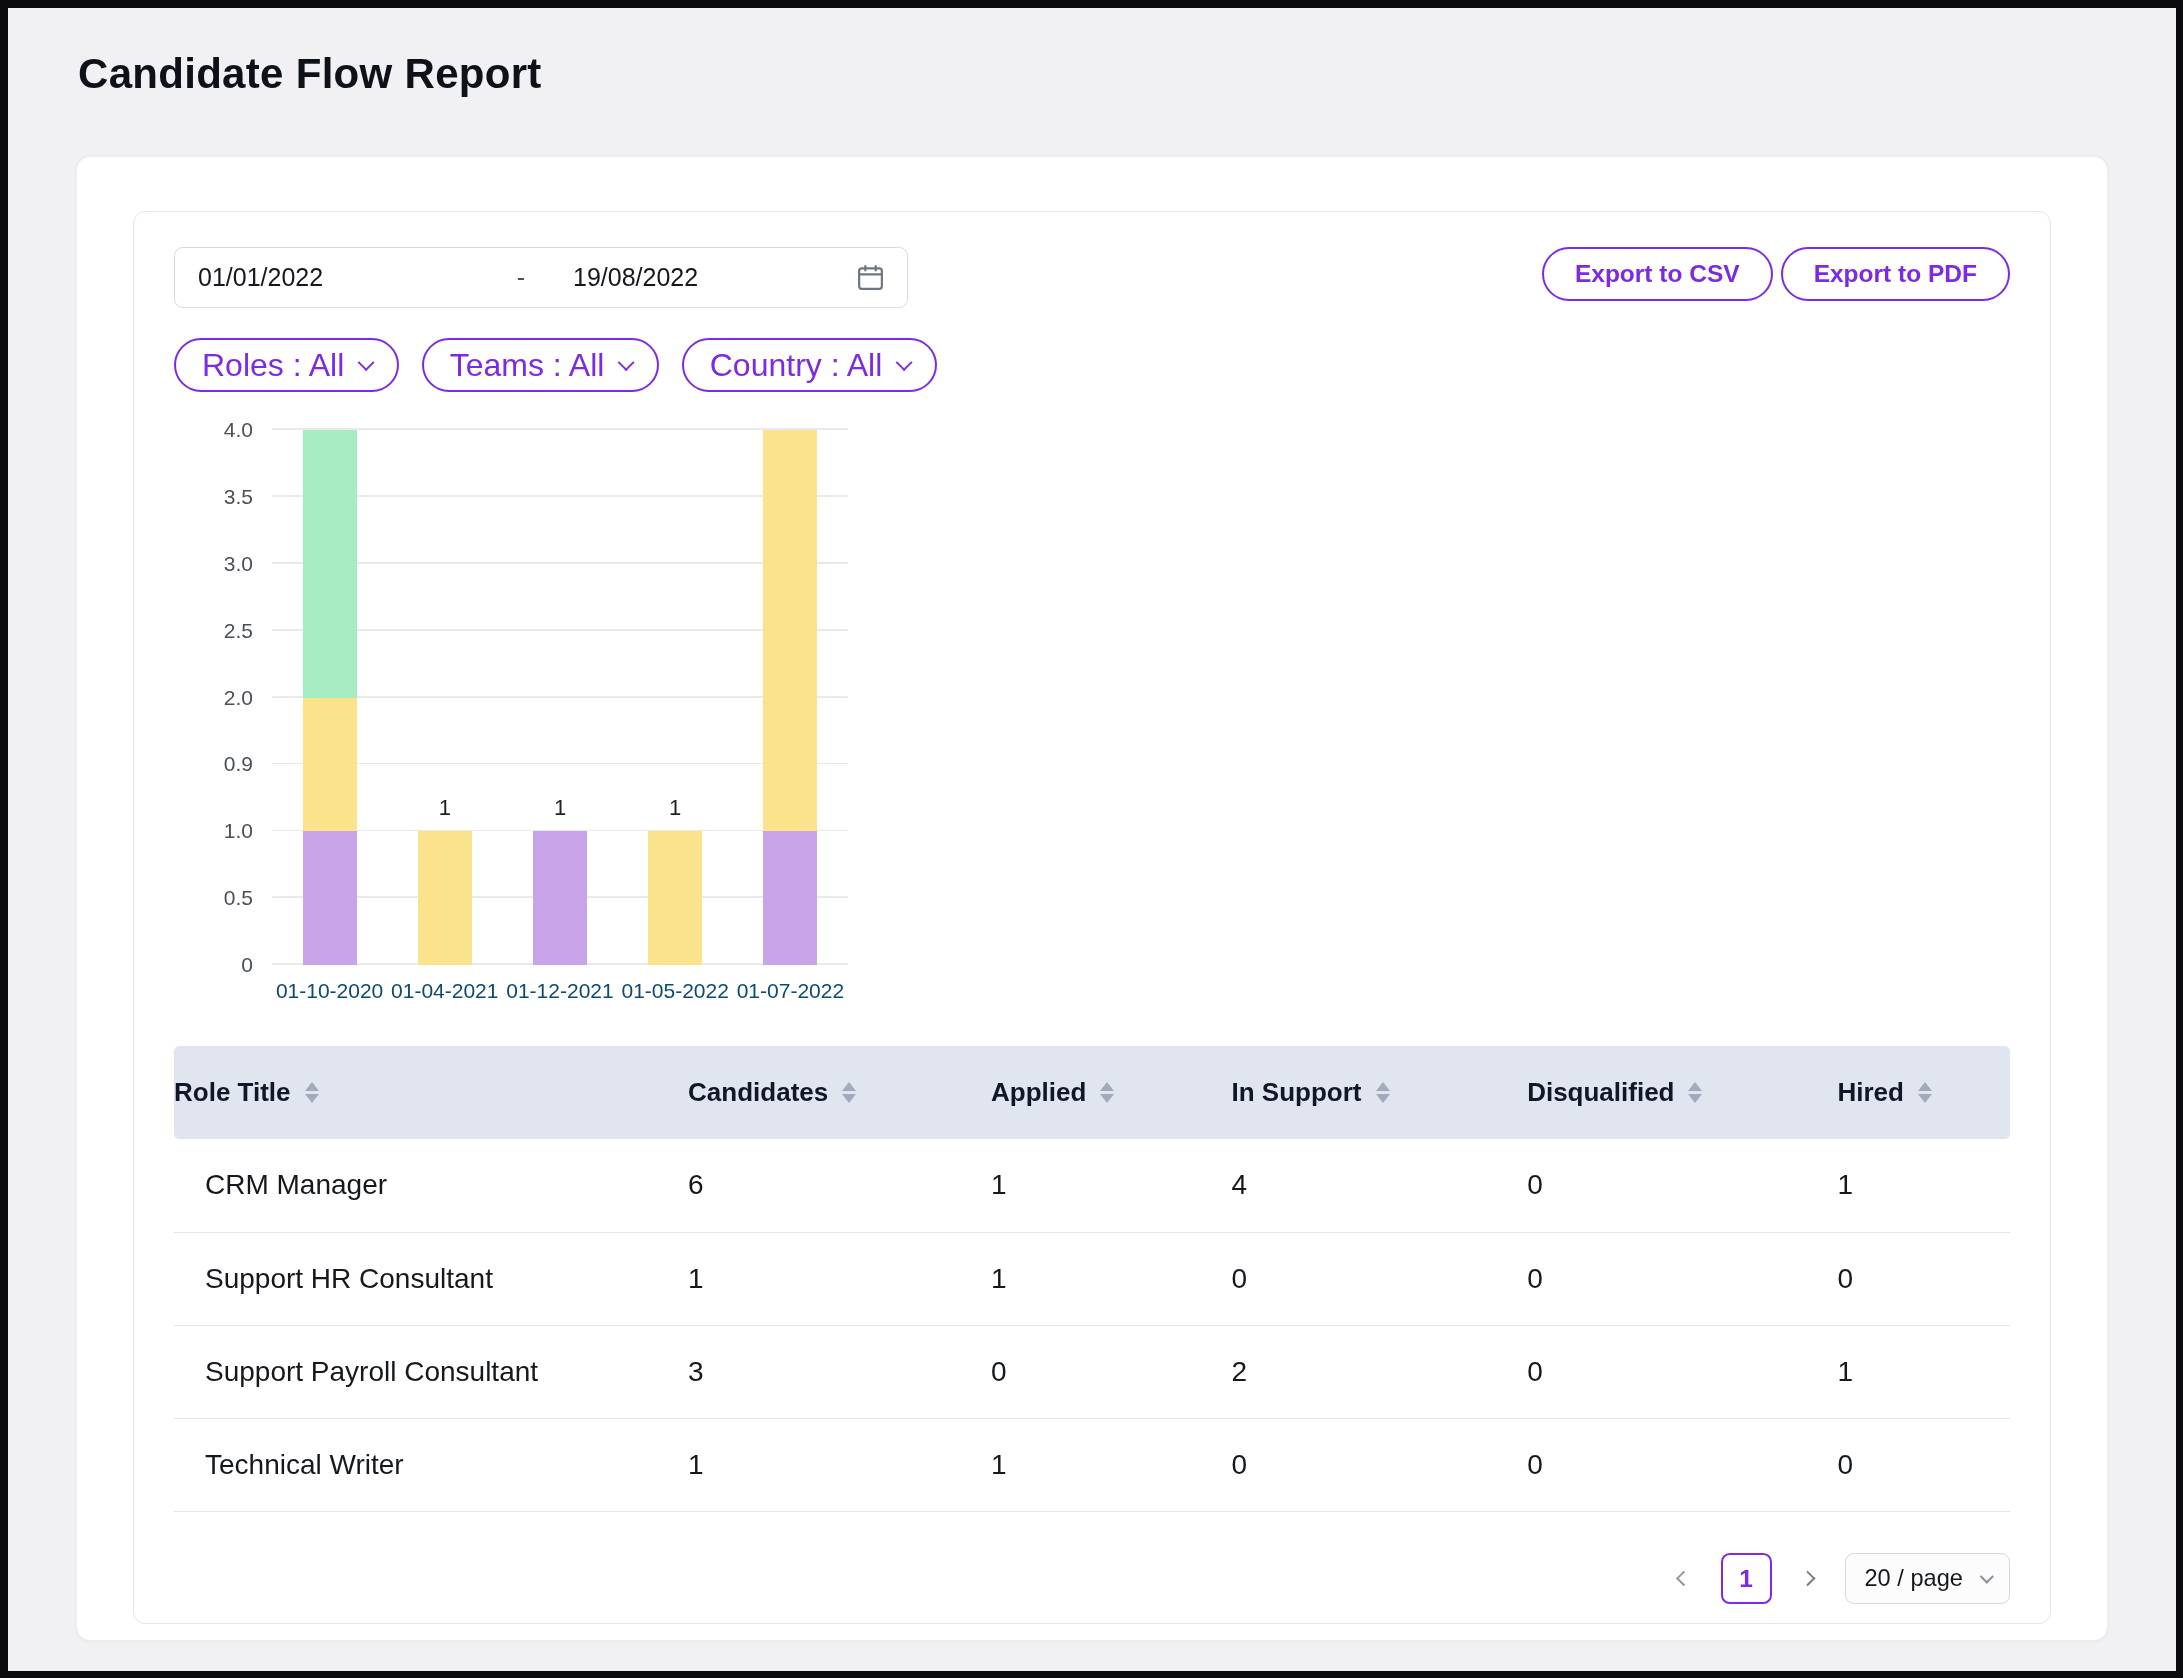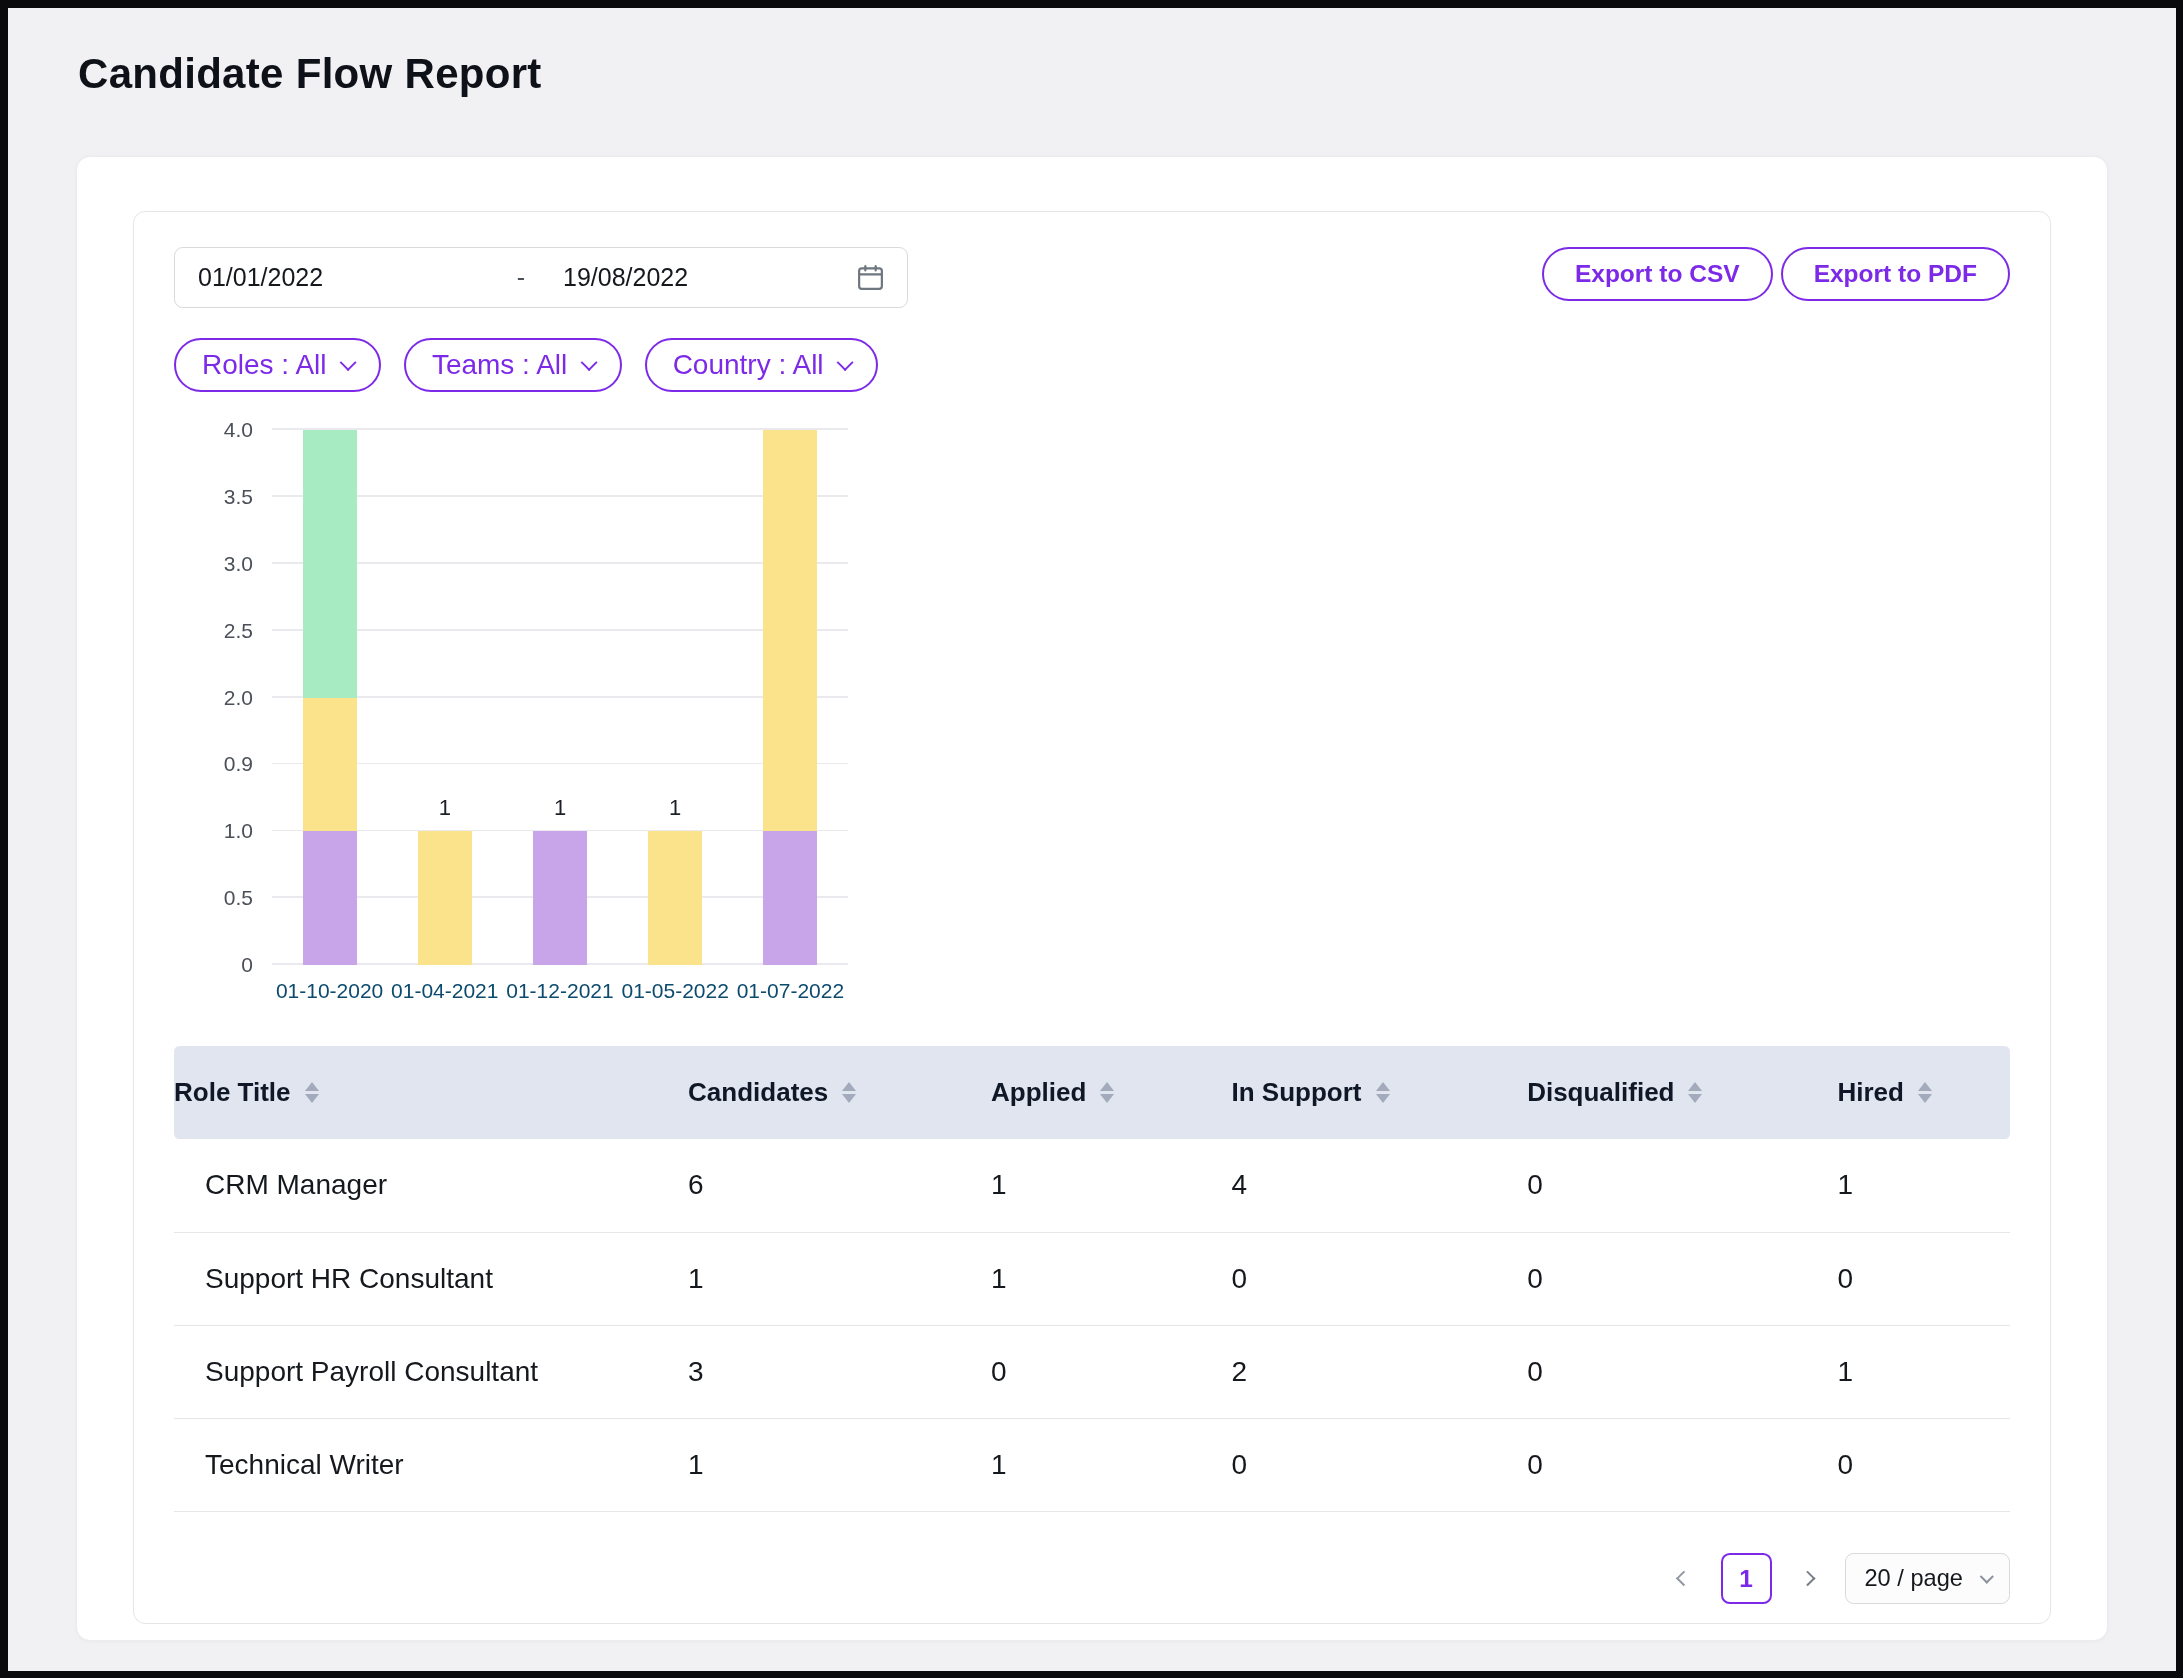--- a/index.html
+++ b/index.html
@@ -62,21 +62,21 @@
     border-radius: 8.7px;
     display: flex;
     align-items: center;
     padding: 0 21px 0 23px;
     font-size: 25px;
     color: #15181d;
     background: #fff;
   }
   .date-from { width: 301px; }
   .date-sep { width: 44px; text-align: center; color: #4a4f58; }
-  .date-to { margin-left: 20px; }
+  .date-to { margin-left: 30px; }
   .cal-icon { margin-left: auto; display: flex; align-items: center; cursor: pointer; }
 
   .export-group { display: flex; gap: 8px; }
   .btn-pill {
     height: 54px;
     padding: 0 31px;
     border: 2.6px solid var(--accent);
     border-radius: 28px;
     background: #fff;
     color: var(--accent);
@@ -90,21 +90,21 @@
 
   
   .filters { display: flex; gap: 23px; margin-top: 30px; }
   .pill {
     height: 54px;
     padding: 0 24.5px 0 26px;
     border: 2.2px solid var(--accent);
     border-radius: 28px;
     background: #fff;
     color: var(--accent);
-    font-size: 28px;
+    font-size: 32px;
     font-weight: 500;
     font-family: "Liberation Sans", sans-serif;
     display: flex;
     align-items: center;
     gap: 15.7px;
     cursor: pointer;
   }
   .chev-down {
     width: 12.2px; height: 12.2px;
     border-right: 2.6px solid var(--accent);

